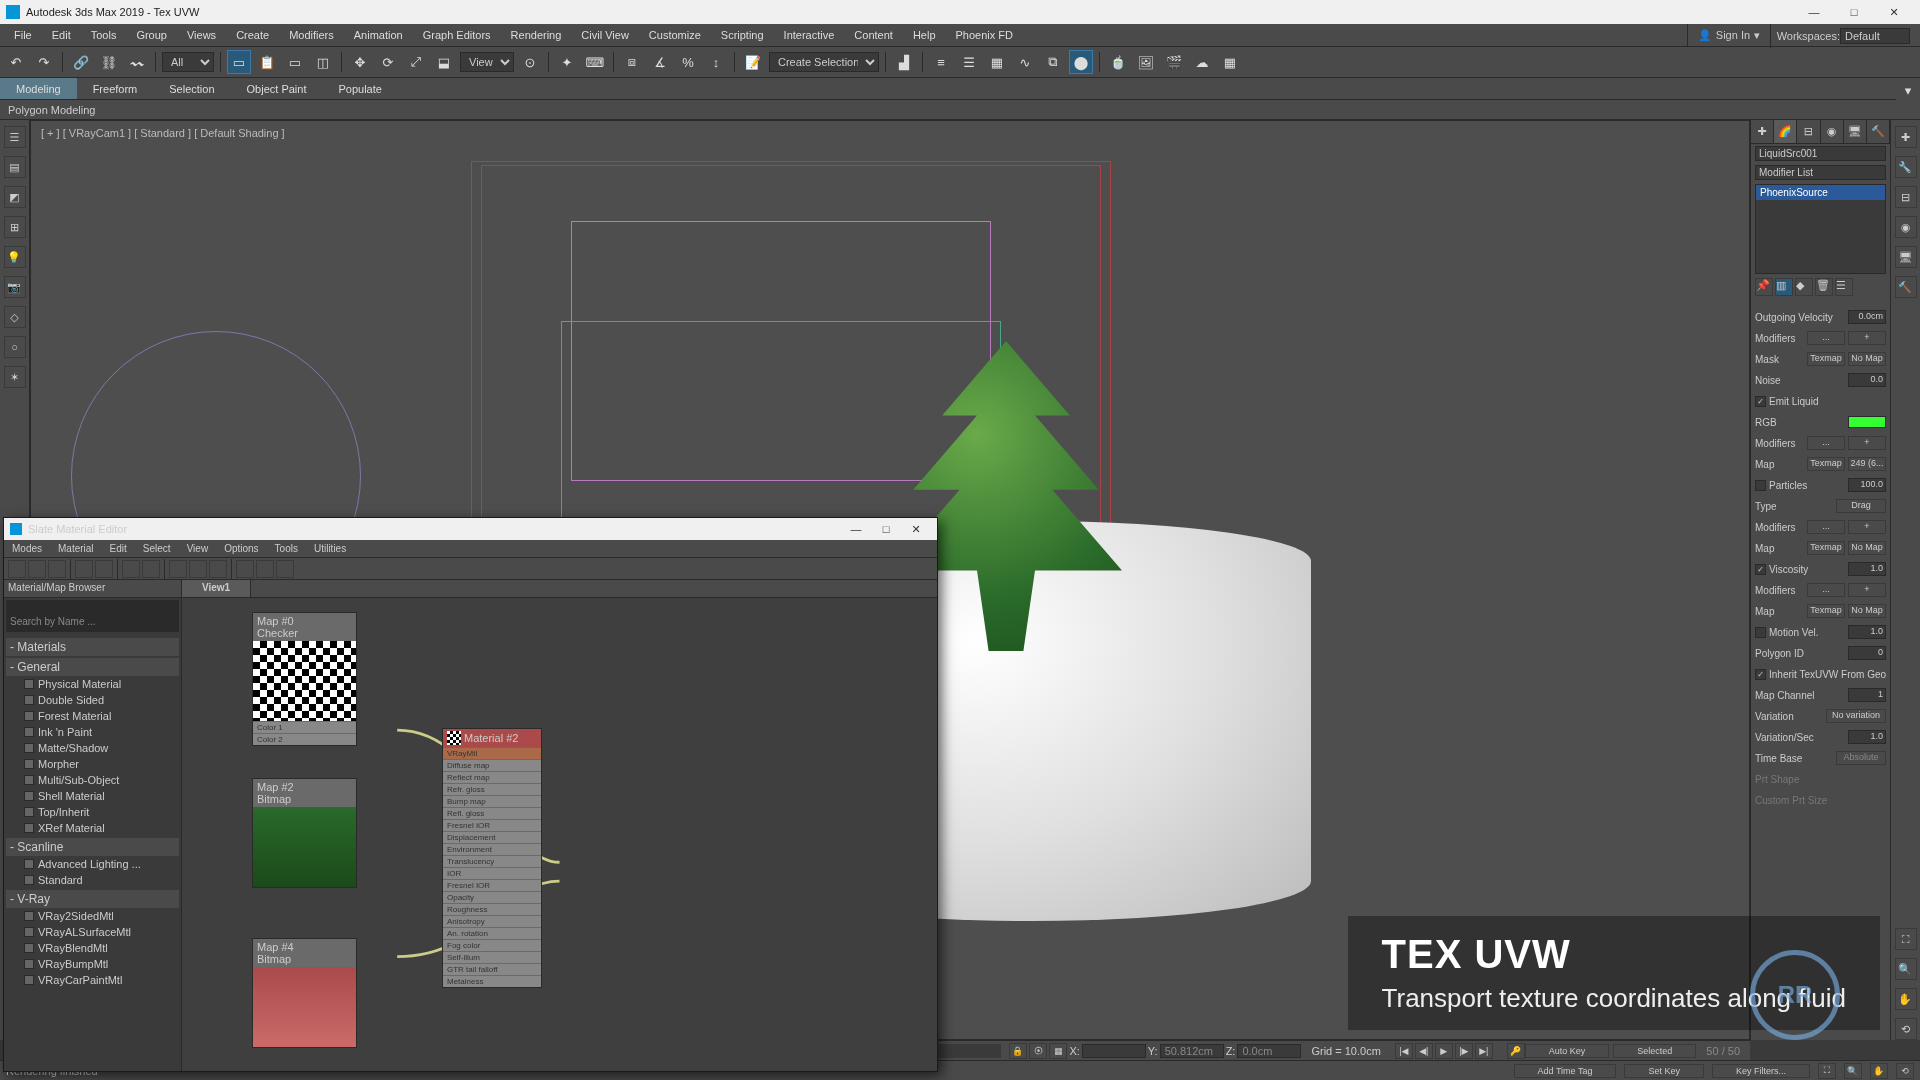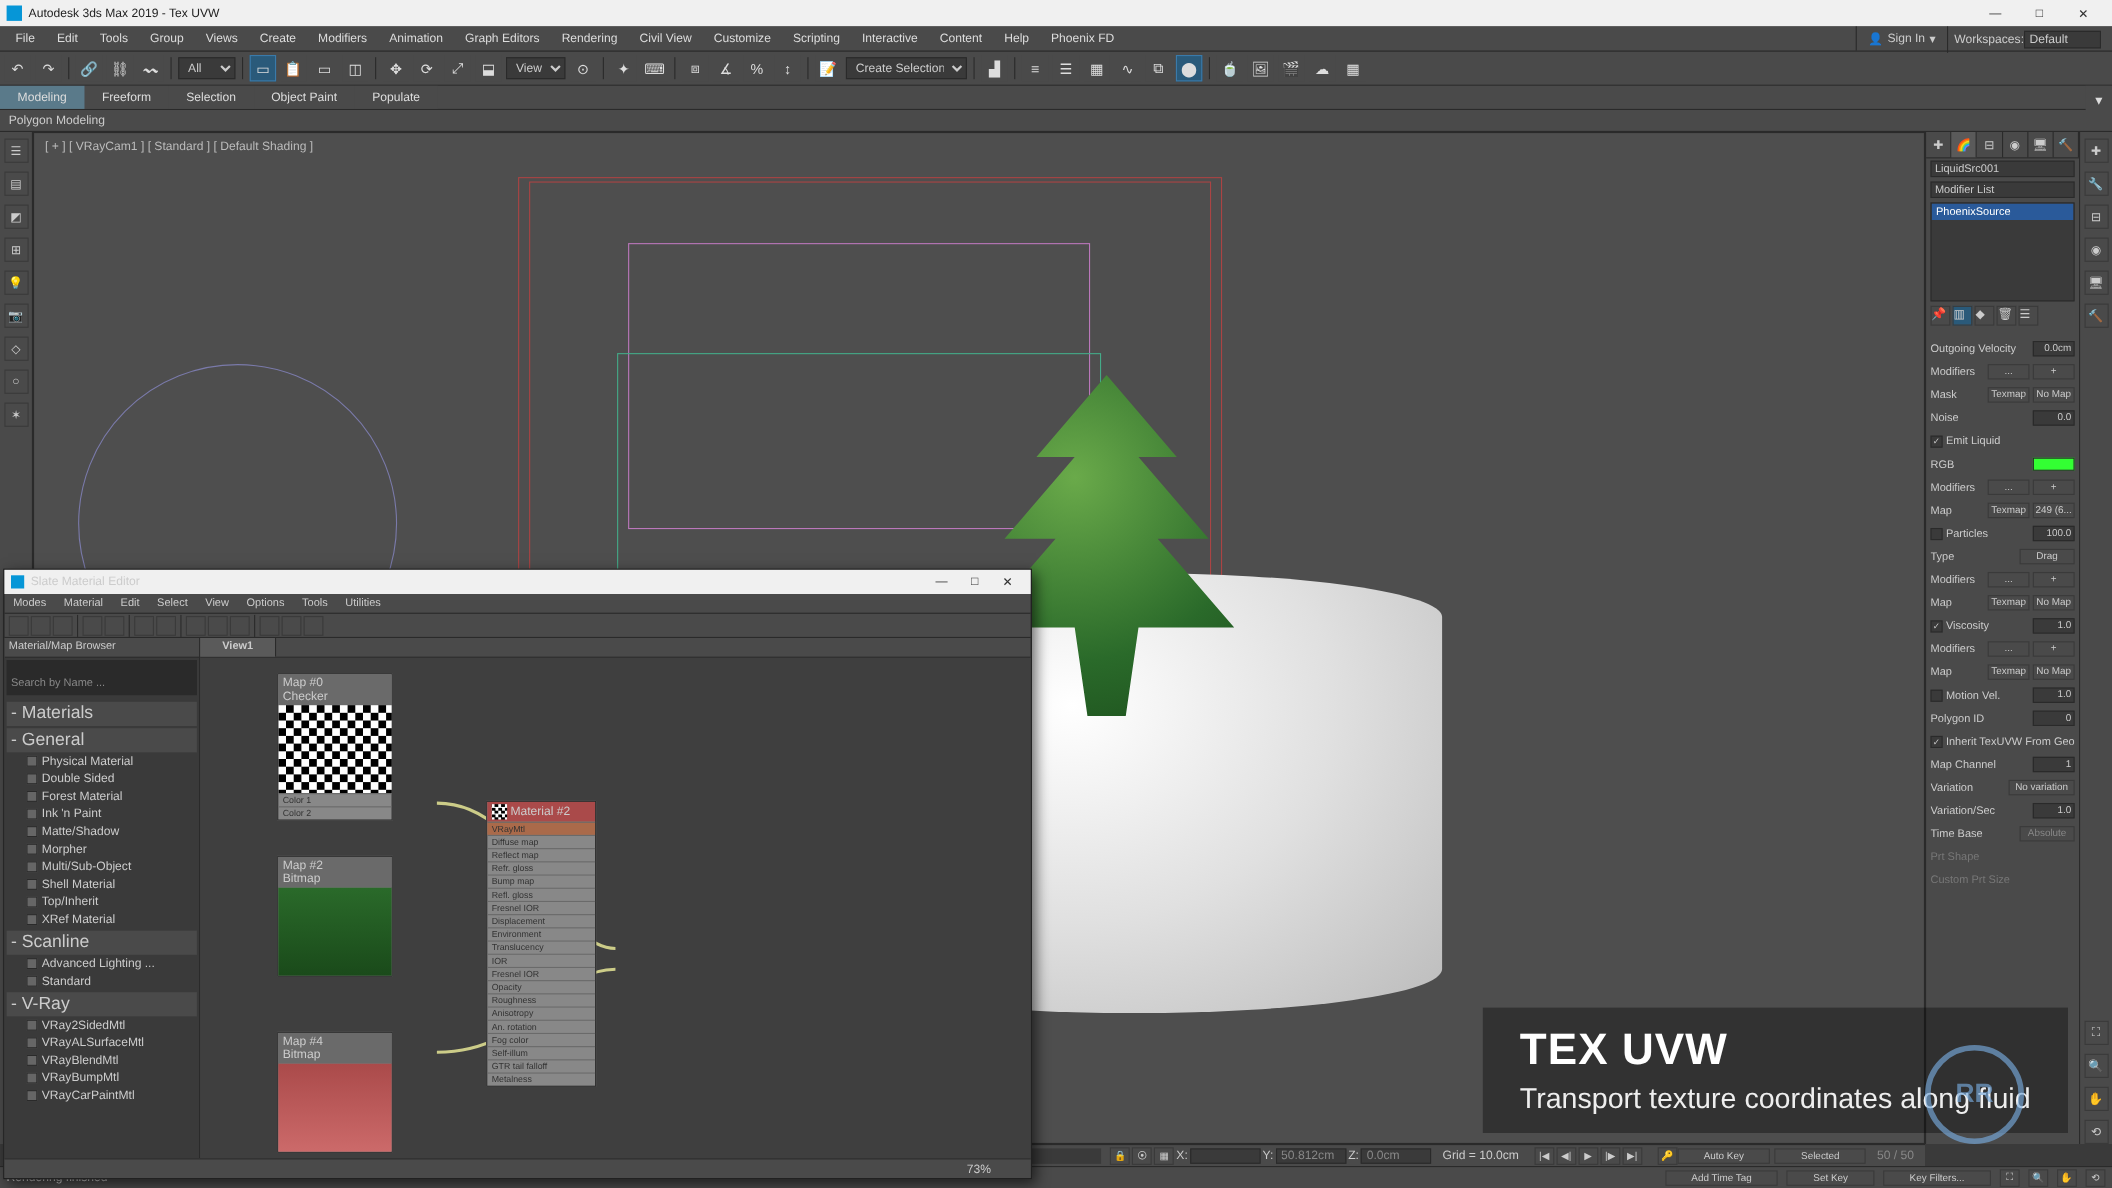--- a/index.html
+++ b/index.html
@@ -79,21 +79,21 @@
 .slate-title .st-btn { width:30px; height:22px; display:flex; align-items:center; justify-content:center; color:#333; }
 .slate-menu { height:18px; display:flex; align-items:stretch; border-bottom:1px solid #2a2a2a; }
 .slate-menu .sm-item { padding:0 8px; display:flex; align-items:center; font-size:10px; }
 .slate-tb { height:22px; display:flex; align-items:center; gap:2px; padding:0 4px; border-bottom:1px solid #2a2a2a; }
 .slate-tb .stbtn { width:18px; height:18px; background:#4a4a4a; border:1px solid #3a3a3a; }
 .slate-body { flex:1; display:flex; overflow:hidden; }
 .mmb { width:178px; background:#3a3a3a; border-right:1px solid #2a2a2a; display:flex; flex-direction:column; }
 .mmb-head { height:18px; background:#4a4a4a; padding:2px 4px; font-size:10px; border-bottom:1px solid #2a2a2a; }
 .mmb-search { height:32px; background:#2a2a2a; margin:2px; padding:16px 4px; font-size:10px; color:#888; }
 .mmb-tree { flex:1; overflow:auto; padding:2px; }
-.tree-cat { padding:2px 4px; font-size:16px; background:#4a4a4a; margin-top:2px; }
+.tree-cat { padding:2px 4px; font-size:12px; background:#4a4a4a; margin-top:2px; }
 .tree-item { padding:2px 4px 2px 18px; font-size:10px; display:flex; align-items:center; gap:4px; }
 .tree-swatch { width:10px; height:10px; background:#666; border:1px solid #2a2a2a; }
 .slate-center { flex:1; display:flex; flex-direction:column; }
 .view-tabs { height:18px; display:flex; border-bottom:1px solid #2a2a2a; }
 .view-tab { padding:2px 20px; background:#5a5a5a; font-size:10px; border-right:1px solid #2a2a2a; }
 .graph { flex:1; background:#3f3f3f; position:relative; overflow:hidden; }
 .node { position:absolute; background:#888; border:1px solid #2a2a2a; font-size:9px; }
 .node-head { background:#6a6a6a; padding:2px 4px; font-size:9px; color:#fff; }
 .node-thumb { width:100%; height:80px; background:#ccc; }
 .checker-thumb { background:repeating-conic-gradient(#000 0% 25%, #fff 0% 50%) 0 0/14px 14px; }
@@ -620,28 +620,20 @@
           <div class="mat-slot">An. rotation</div>
           <div class="mat-slot">Fog color</div>
           <div class="mat-slot">Self-illum</div>
           <div class="mat-slot">GTR tail falloff</div>
           <div class="mat-slot">Metalness</div>
         </div>
       </div>
     </div>
 
   </div>
-  <div class="slate-status">
-    <span>73%</span>
-    <div class="stbtn"></div>
-    <div class="stbtn"></div>
-    <div class="stbtn"></div>
-    <div class="stbtn"></div>
-    <div class="stbtn"></div>
-  </div>
 </div>
 
 <div class="caption">
   <div class="cap-title">TEX UVW</div>
   <div class="cap-sub">Transport texture coordinates along fluid</div>
 </div>
 <div class="watermark">
     <span>RR</span>
   </div>
 

